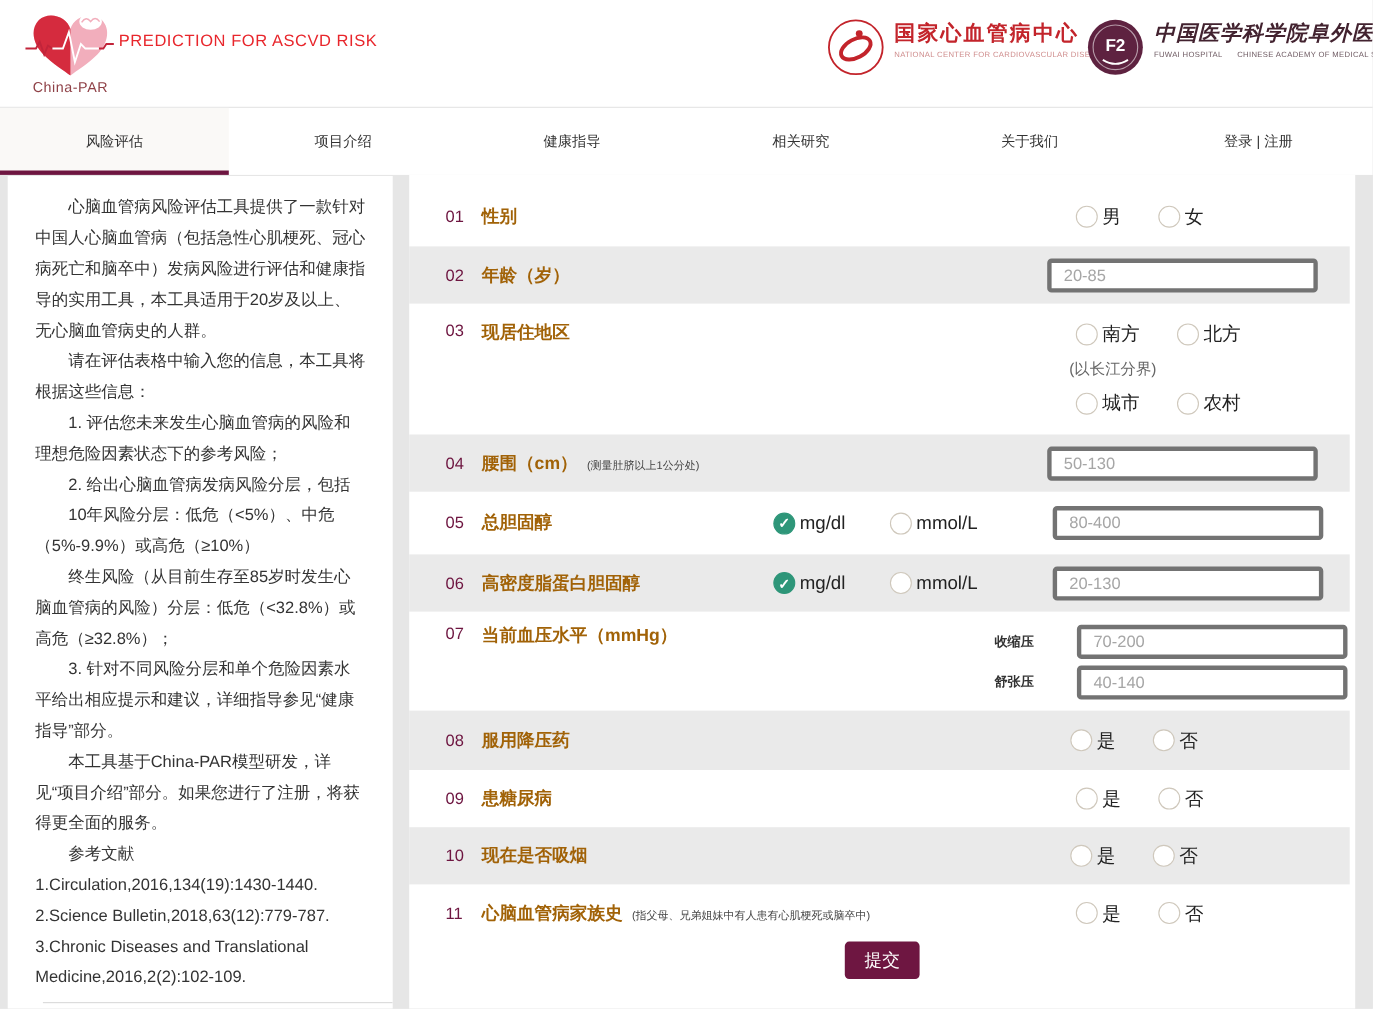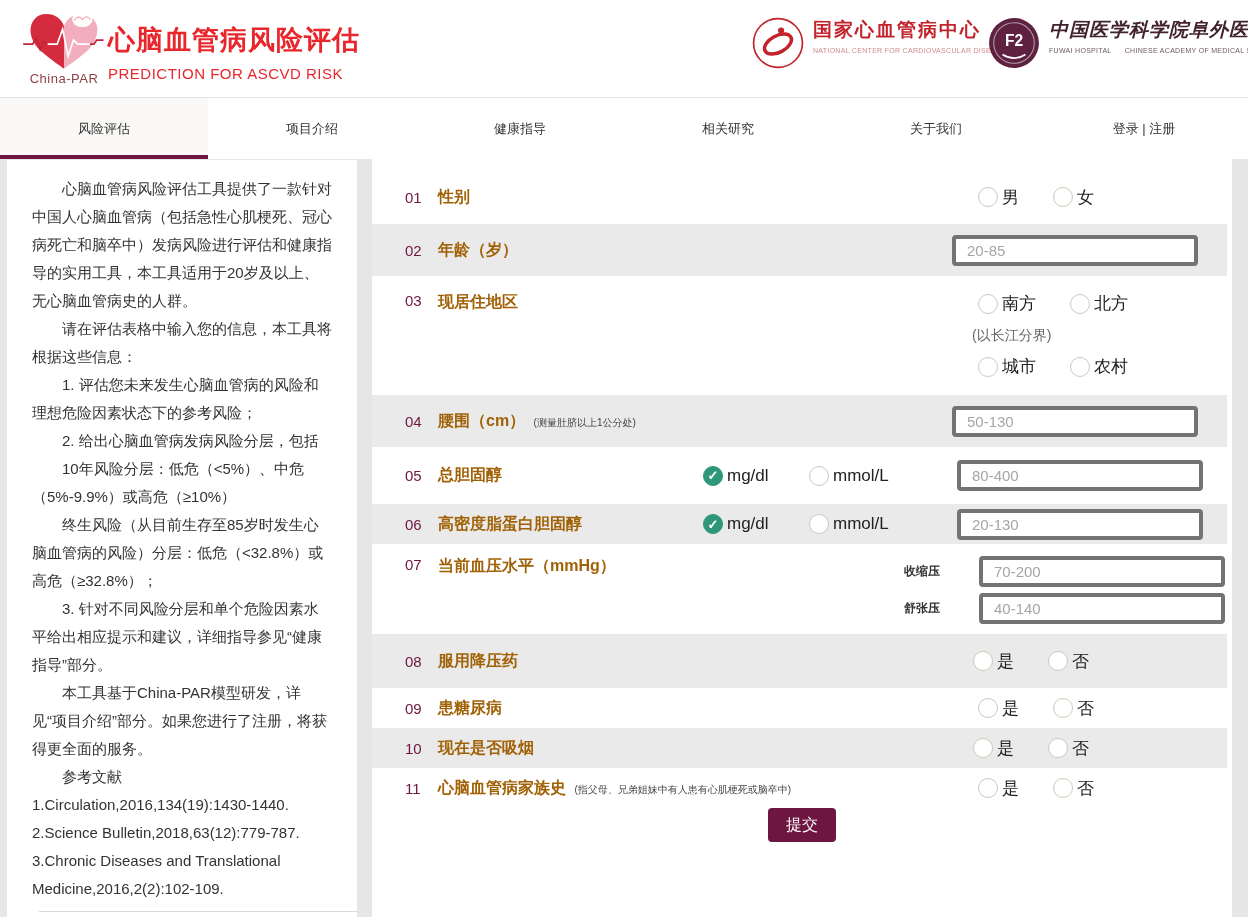--- a/index.html
+++ b/index.html
@@ -62,21 +62,21 @@
   .fld::placeholder { color:#a6a6a6; }
   .w265 { width:265px; flex:none; }
   .units { width:254px; flex:none; display:flex; align-items:center; }
   .units .opt:first-child { width:106px; }
   .stack { display:flex; flex-direction:column; }
   .rnote { font-size:14px; color:#666; padding-left:15px; line-height:30px; margin:5px 0; }
   .bpgroup { width:352px; flex:none; display:flex; flex-direction:column; gap:6px; }
   .bprow { display:flex; align-items:center; }
   .bplabel { width:48px; flex:none; font-size:12px; font-weight:bold; color:#333; margin-right:27px;margin-left:24px; }
   .h54{height:54px}.h52{height:52px}.h119{height:119px}.h57{height:57px}
-  .h56{height:40px}.h90{height:90px}
+  .h56{height:52px}.h90{height:90px}
   .pt16{padding-top:16px}.pt12{padding-top:12px}
   .submit-row { height:45px; display:flex; align-items:flex-start; justify-content:center; }
   .submit-btn { min-width:67px; height:34px; padding:0 18px; background:#6e1641; color:#fff;
     border:none; border-radius:4px; font-size:16px; cursor:pointer;
     font-family:"Liberation Sans", sans-serif; }
 </style>
 </head>
 <body>
 
 <div class="header">
@@ -91,21 +91,20 @@
       <rect x="0" y="0" width="60" height="94" clip-path="url(#hclip)" fill="#d52b3e"></rect>
       <ellipse cx="87" cy="20" rx="15" ry="11" fill="#fff"></ellipse>
       <path d="M75,21 q6,-9 12,-1 q6,-8 12,0" stroke="#f2aebc" stroke-width="2" fill="none"></path>
       <polyline points="0,56 14,56 19,47 25,64 30,52 36,56 48,56" fill="none" stroke="#c2243a" stroke-width="2.5"></polyline>
       <polyline points="98,56 104,56 108,50 118,50" fill="none" stroke="#c2243a" stroke-width="2.5"></polyline>
       <polyline points="36,56 50,56 58,34 66,74 74,50 80,56 98,56" fill="none" stroke="#ffffff" stroke-width="2.5" clip-path="url(#hclip)"></polyline>
     </svg>
     <div class="brand-name">China-PAR</div>
   </div>
   <div class="title-block">
-    <div class="page-title">心脑血管病风险评估</div>
     <div class="page-subtitle">PREDICTION FOR ASCVD RISK</div>
   </div>
   <div class="org org1">
     <svg width="52" height="52" viewBox="0 0 50 50">
       <circle cx="25" cy="25" r="23.5" fill="#fff" stroke="#c3242b" stroke-width="1.6"></circle>
       <ellipse cx="25" cy="26" rx="14" ry="8" transform="rotate(-28 25 26)" fill="none" stroke="#c3242b" stroke-width="3.4"></ellipse>
       <circle cx="28" cy="13" r="3" fill="#c3242b"></circle>
     </svg>
     <div>
       <div class="org1-name">国家心血管病中心</div>

